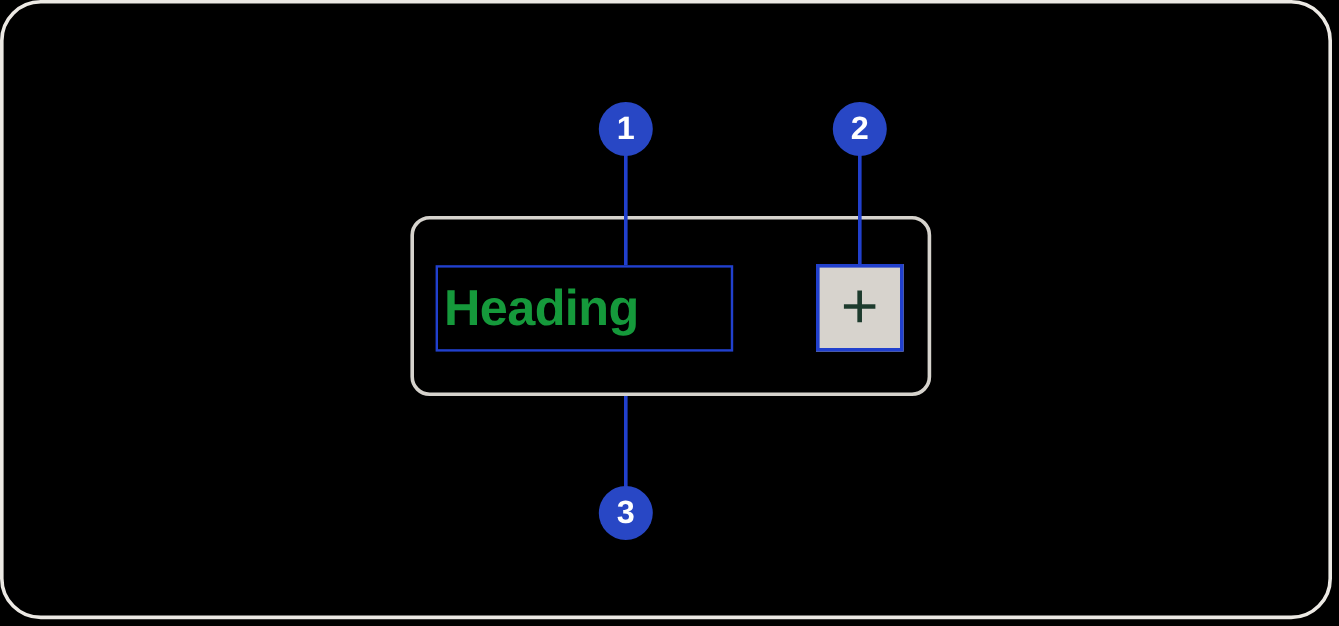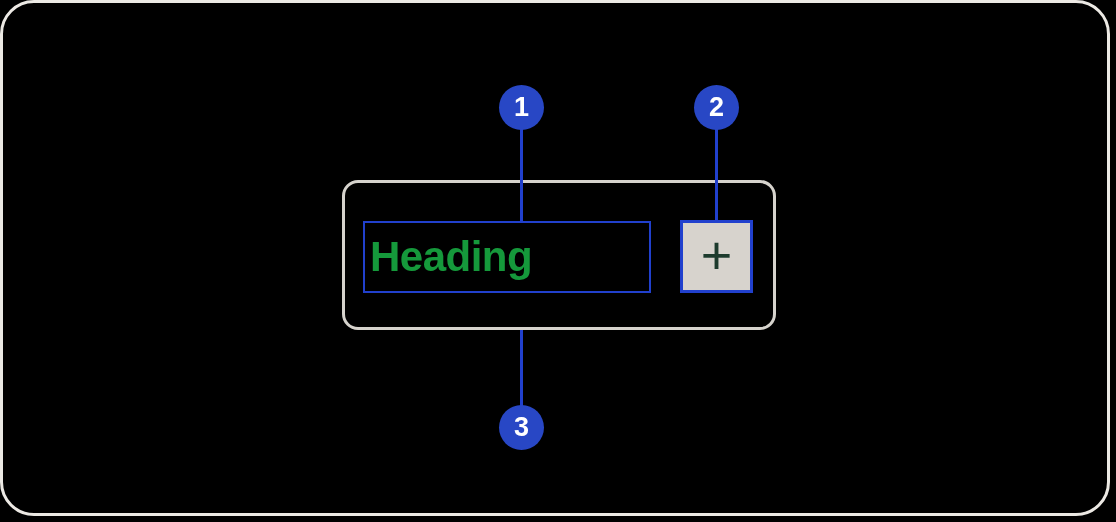--- a/index.html
+++ b/index.html
@@ -33,21 +33,21 @@
     position:absolute;
     left:342px;top:180px;
     width:434px;height:150px;
     border:3px solid var(--container-border);
     border-radius:16px;
     box-sizing:border-box;
   }
   .heading-box{
     position:absolute;
     left:363px;top:221px;
-    width:288px;height:72px;
+    width:248px;height:72px;
     border:2px solid var(--line-blue);
     box-sizing:border-box;
     display:flex;align-items:center;
     padding-left:5px;
   }
   .heading-text{
     color:var(--heading-green);
     font-size:42px;
     font-weight:bold;
     letter-spacing:-0.5px;

